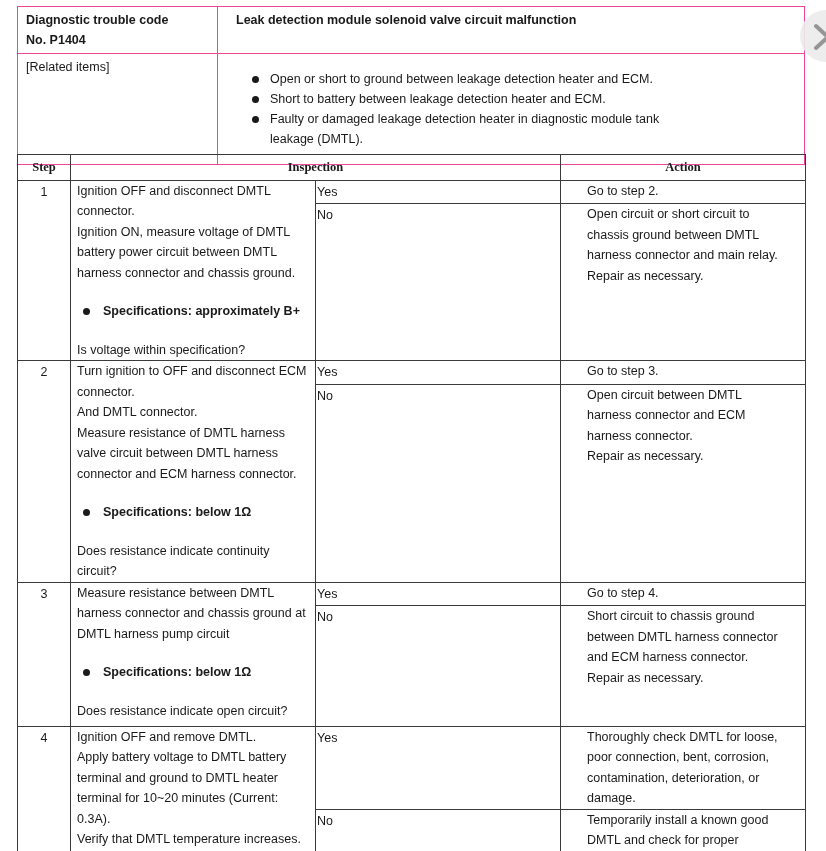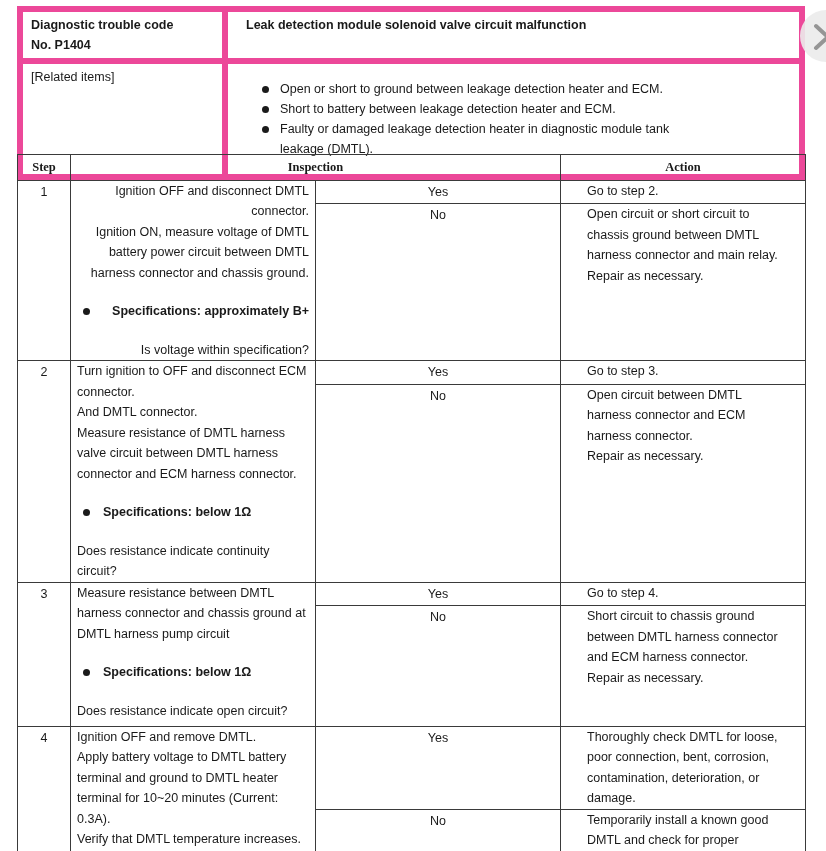--- a/index.html
+++ b/index.html
@@ -1,32 +1,32 @@
 <!DOCTYPE html>
 <html><head>
 <meta charset="utf-8">
 <style>
   html, body { margin: 0; padding: 0; background: #ffffff; }
   body { width: 826px; height: 851px; position: relative; overflow: hidden;
          font-family: "Liberation Sans", sans-serif; color: #1a1a1a; font-size: 12.5px; }
   .dtc { position: absolute; left: 17px; top: 6px; width: 788px; border-collapse: collapse; }
-  .dtc td { border: 6px solid #ec4899; vertical-align: top; padding: 3px 6px; line-height: 20px; }
+  .dtc td { border: 1px solid #ec4899; vertical-align: top; padding: 3px 6px; line-height: 20px; }
   .dtc .lbl { width: 185px; padding-left: 8px; }
   .dtc .hdr { font-weight: bold; }
   .bul { list-style: none; margin: 12px; padding: 0 0 0 14px; }
   .bul li { position: relative; padding-left: 20px; }
   .bul li::before { content: ""; position: absolute; left: 2px; top: 7px; width: 7px; height: 7px;
                     border-radius: 50%; background: #1a1a1a; }
 
   .steps { position: absolute; left: 17px; top: 154px; width: 789px; border-collapse: collapse; table-layout: fixed; }
   .steps td, .steps th { border: 1px solid #3a3a3a; vertical-align: top; line-height: 20.5px; }
   .steps th { font-weight: bold; text-align: center; padding: 2px 4px; height: 20px; font-family: Liberation Serif, serif; }
   .c-step { width: 44px; text-align: center; }
   .c-insp { width: 319px; padding: 0 6px; }
-  .c-yn { width: 40px; text-align: center; }
+  .c-yn { width: 40px; }
   .c-act { padding: 0 26px; }
   .spec { font-weight: bold; position: relative; padding-left: 24px; margin: 18px 0 18px 2px; }
   .spec::before { content: ""; position: absolute; left: 4px; top: 7px; width: 7px; height: 7px;
                   border-radius: 50%; background: #1a1a1a; }
   .q { }
   .yn-cell { height: 20px; }
 
   .next-btn { position: absolute; left: 800px; top: 10px; width: 52px; height: 52px; border-radius: 50%;
               background: #ececec; opacity: 0.9; }
   .next-btn svg { position: absolute; left: 10px; top: 12px; }
@@ -59,21 +59,21 @@
 <table class="steps">
   <tbody>
       <tr>
     <th class="c-step">Step</th>
     <th colspan="2">Inspection</th>
     <th>Action</th>
   </tr>
 
   <tr>
     <td class="c-step" rowspan="2">1</td>
-    <td class="c-insp" rowspan="2" style="height:164px;text-align:right;">
+    <td class="c-insp" rowspan="2" style="height:164px;">
       <div>Ignition OFF and disconnect DMTL connector.</div>
       <div>Ignition ON, measure voltage of DMTL battery power circuit between DMTL harness connector and chassis ground.</div>
       <div class="spec">Specifications: approximately B+</div>
       <div class="q">Is voltage within specification?</div>
     </td>
     <td class="c-yn yn-cell">Yes</td>
     <td class="c-act yn-cell">Go to step 2.</td>
   </tr>
   <tr>
     <td class="c-yn">No</td>

